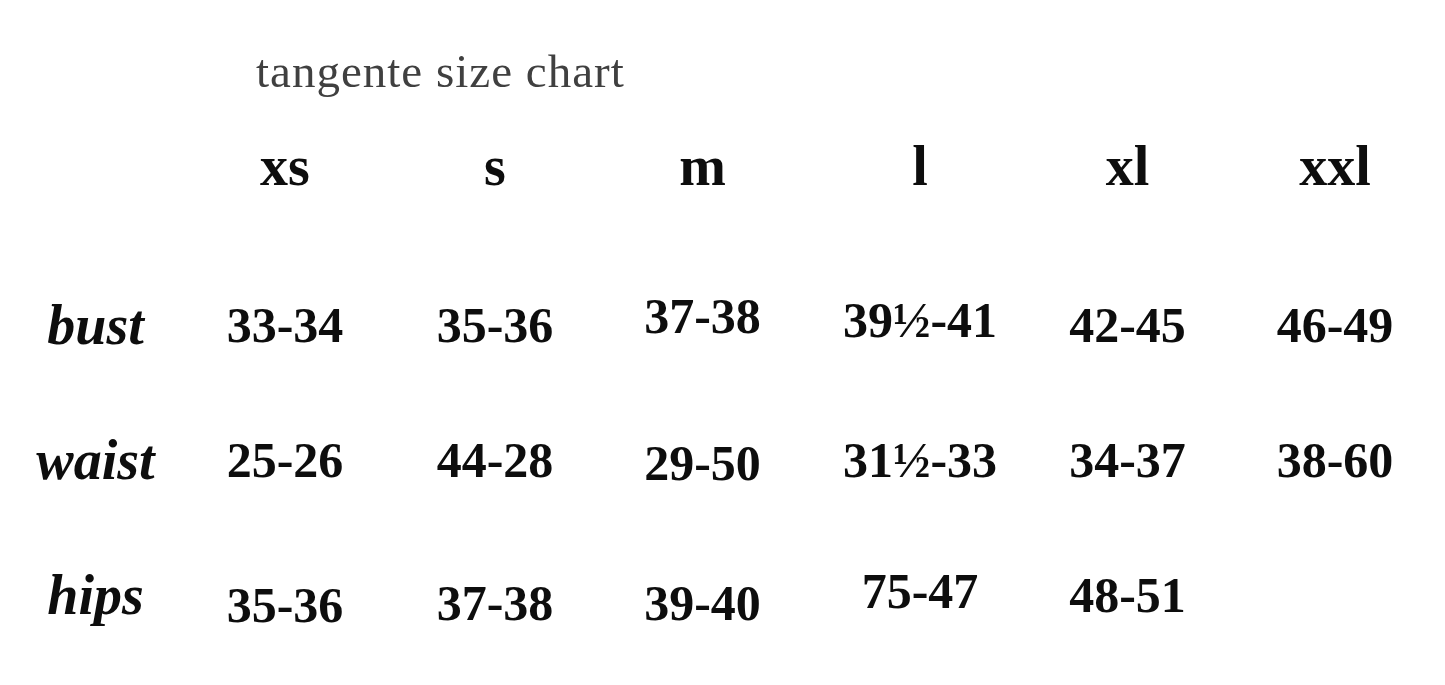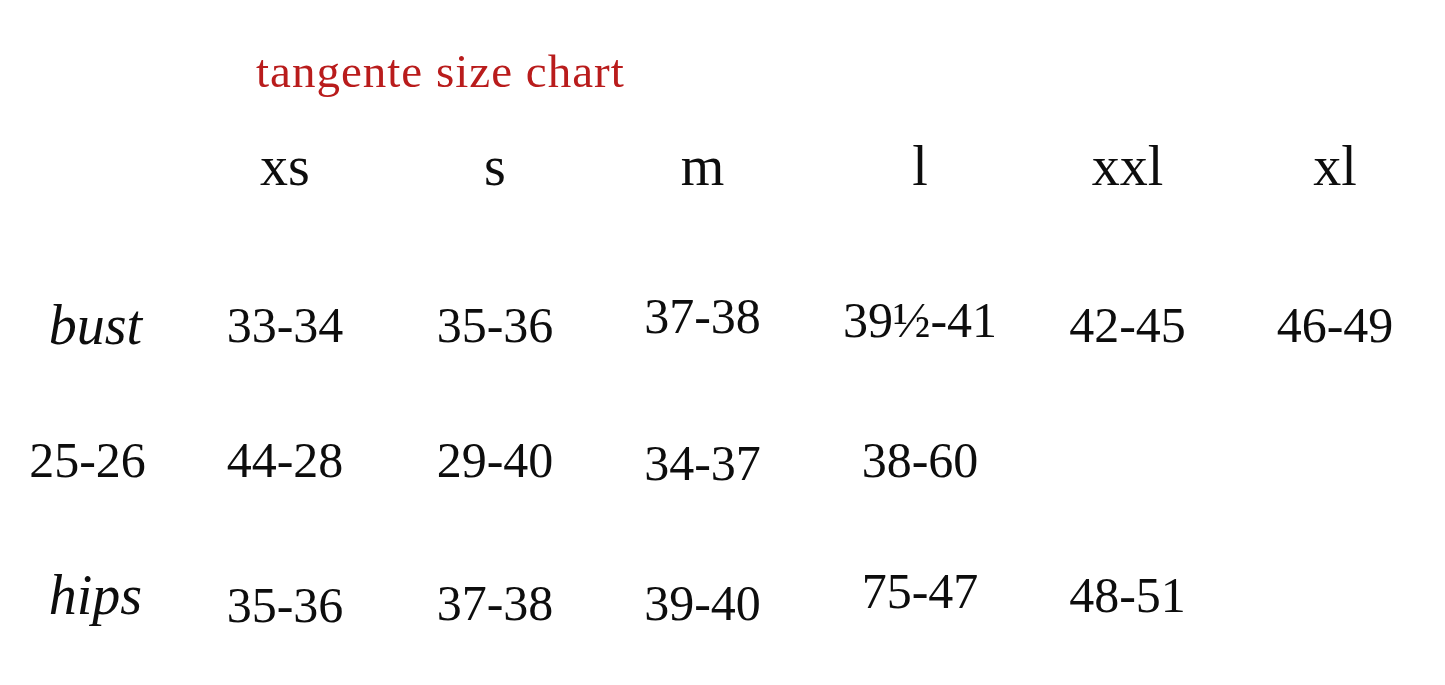--- a/index.html
+++ b/index.html
@@ -17,27 +17,28 @@
     color: #0d0d0d;
   }
   .title {
     position: absolute;
     left: 256px;
     top: 44px;
     margin: 0;
     font-size: 47px;
     font-weight: 400;
     letter-spacing: 1px;
-    color: #b91c1c;
+    color: #404040;
   }
   .size-table {
     position: absolute;
     left: 0;
     top: 130px;
     width: 1219px;
+    font-weight: bold;
   }
   .row {
     display: grid;
     grid-template-columns: 175px 220px 200px 215px 220px 195px 220px;
     align-items: center;
   }
   .header-row {
     height: 72px;
     margin-bottom: 55px;
   }
@@ -75,38 +76,40 @@
   <h1 class="title">tangente size chart</h1>
 
   <div class="size-table">
 
     <div class="row header-row">
       <div class="cell label-cell"></div>
       <div class="cell header-cell">xs</div>
       <div class="cell header-cell">s</div>
       <div class="cell header-cell">m</div>
       <div class="cell header-cell">l</div>
+      <div class="cell header-cell">xl</div>
       <div class="cell header-cell">xxl</div>
-      <div class="cell header-cell">xl</div>
     </div>
 
     <div class="row data-row row-bust">
       <div class="cell label-cell">bust</div>
       <div class="cell">33-34</div>
       <div class="cell">35-36</div>
       <div class="cell">37-38</div>
       <div class="cell">39½-41</div>
       <div class="cell">42-45</div>
       <div class="cell">46-49</div>
     </div>
 
     <div class="row data-row row-waist">
+      <div class="cell label-cell">waist</div>
       <div class="cell">25-26</div>
       <div class="cell">44-28</div>
-      <div class="cell">29-40</div>
+      <div class="cell">29-50</div>
+      <div class="cell">31½-33</div>
       <div class="cell">34-37</div>
       <div class="cell">38-60</div>
     </div>
 
     <div class="row data-row row-hips">
       <div class="cell label-cell">hips</div>
       <div class="cell">35-36</div>
       <div class="cell">37-38</div>
       <div class="cell">39-40</div>
       <div class="cell">75-47</div>

